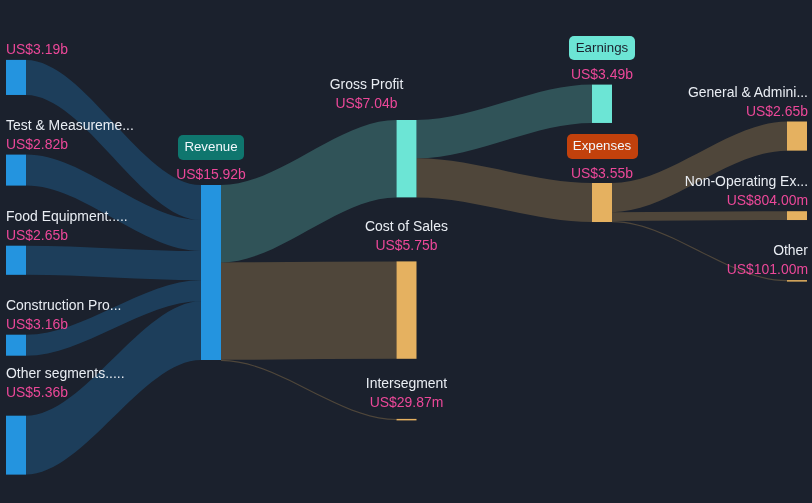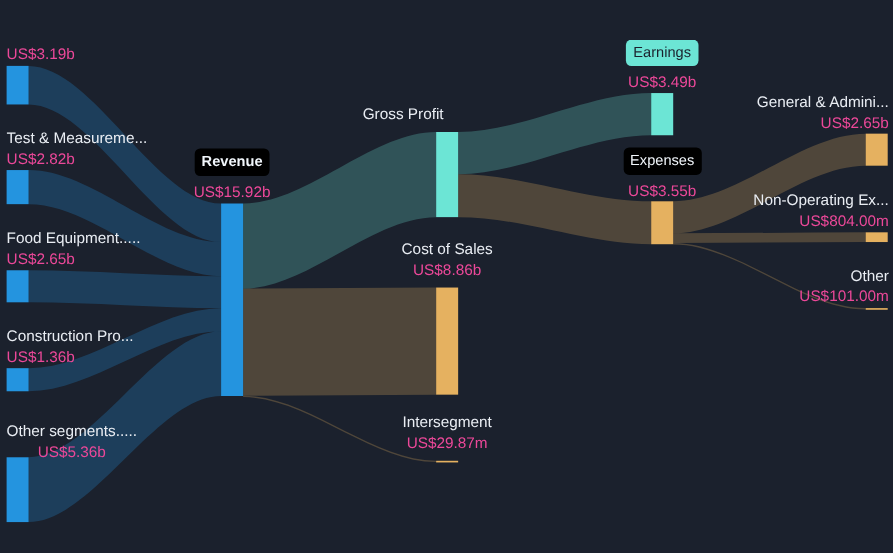--- a/index.html
+++ b/index.html
@@ -73,54 +73,55 @@
       <span class="vl">US$2.82b</span>
     </div>
 
     <div class="node-label al-left" style="bottom: 258.5px; left: 6px;">
       <span class="nm">Food Equipment.....</span>
       <span class="vl">US$2.65b</span>
     </div>
 
     <div class="node-label al-left" style="bottom: 169.5px; left: 6px; margin-top: 13px;">
       <span class="nm">Construction Pro...</span>
-      <span class="vl">US$1.36b</span>
+      <span class="vl">US$3.16b</span>
     </div>
 
-    <div class="node-label al-left" style="bottom: 83px; left: 6px; text-align: center;">
+    <div class="node-label al-left" style="bottom: 101px; left: 6px;">
       <span class="nm">Other segments.....</span>
       <span class="vl">US$5.36b</span>
     </div>
 
     <div class="node-label al-center has-badge" style="bottom: 319.4px; left: 0px; width: 812px; transform: translateX(-195px);">
-      <span class="nm"><span class="badge" style="background: #000000; color: rgb(242, 247, 252); font-weight: bold;">Revenue</span></span>
+      <span class="nm"><span class="badge" style="background: #0f766e; color: rgb(242, 247, 252);">Revenue</span></span>
       <span class="vl">US$15.92b</span>
     </div>
 
     <div class="node-label al-center" style="bottom: 390.2px; left: 0px; width: 732px; transform: translateX(0.5px);">
       <span class="nm">Gross Profit</span>
+      <span class="vl">US$7.04b</span>
     </div>
 
     <div class="node-label al-center" style="bottom: 248.8px; left: 0px; width: 812px; transform: translateX(0.5px); margin-top: 38px;">
       <span class="nm">Cost of Sales</span>
-      <span class="vl">US$8.86b</span>
+      <span class="vl">US$5.75b</span>
     </div>
 
     <div class="node-label al-center" style="bottom: 91.3px; left: 0px; width: 812px; transform: translateX(0.5px);">
       <span class="nm">Intersegment</span>
       <span class="vl">US$29.87m</span>
     </div>
 
     <div class="node-label al-center has-badge" style="bottom: 418.9px; left: 0px; width: 812px; transform: translateX(196px);">
       <span class="nm"><span class="badge" style="background: rgb(108, 229, 213); color: rgb(27, 33, 45);">Earnings</span></span>
       <span class="vl">US$3.49b</span>
     </div>
 
     <div class="node-label al-center has-badge" style="bottom: 320.5px; left: 0px; width: 812px; transform: translateX(196px);">
-      <span class="nm"><span class="badge" style="background: #000000; color: rgb(242, 247, 252);">Expenses</span></span>
+      <span class="nm"><span class="badge" style="background: #c2410c; color: rgb(242, 247, 252);">Expenses</span></span>
       <span class="vl">US$3.55b</span>
     </div>
 
     <div class="node-label al-right" style="bottom: 382.7px; right: 4px;">
       <span class="nm">General &amp; Admini...</span>
       <span class="vl">US$2.65b</span>
     </div>
 
     <div class="node-label al-right" style="bottom: 293px; right: 4px;">
       <span class="nm">Non-Operating Ex...</span>

